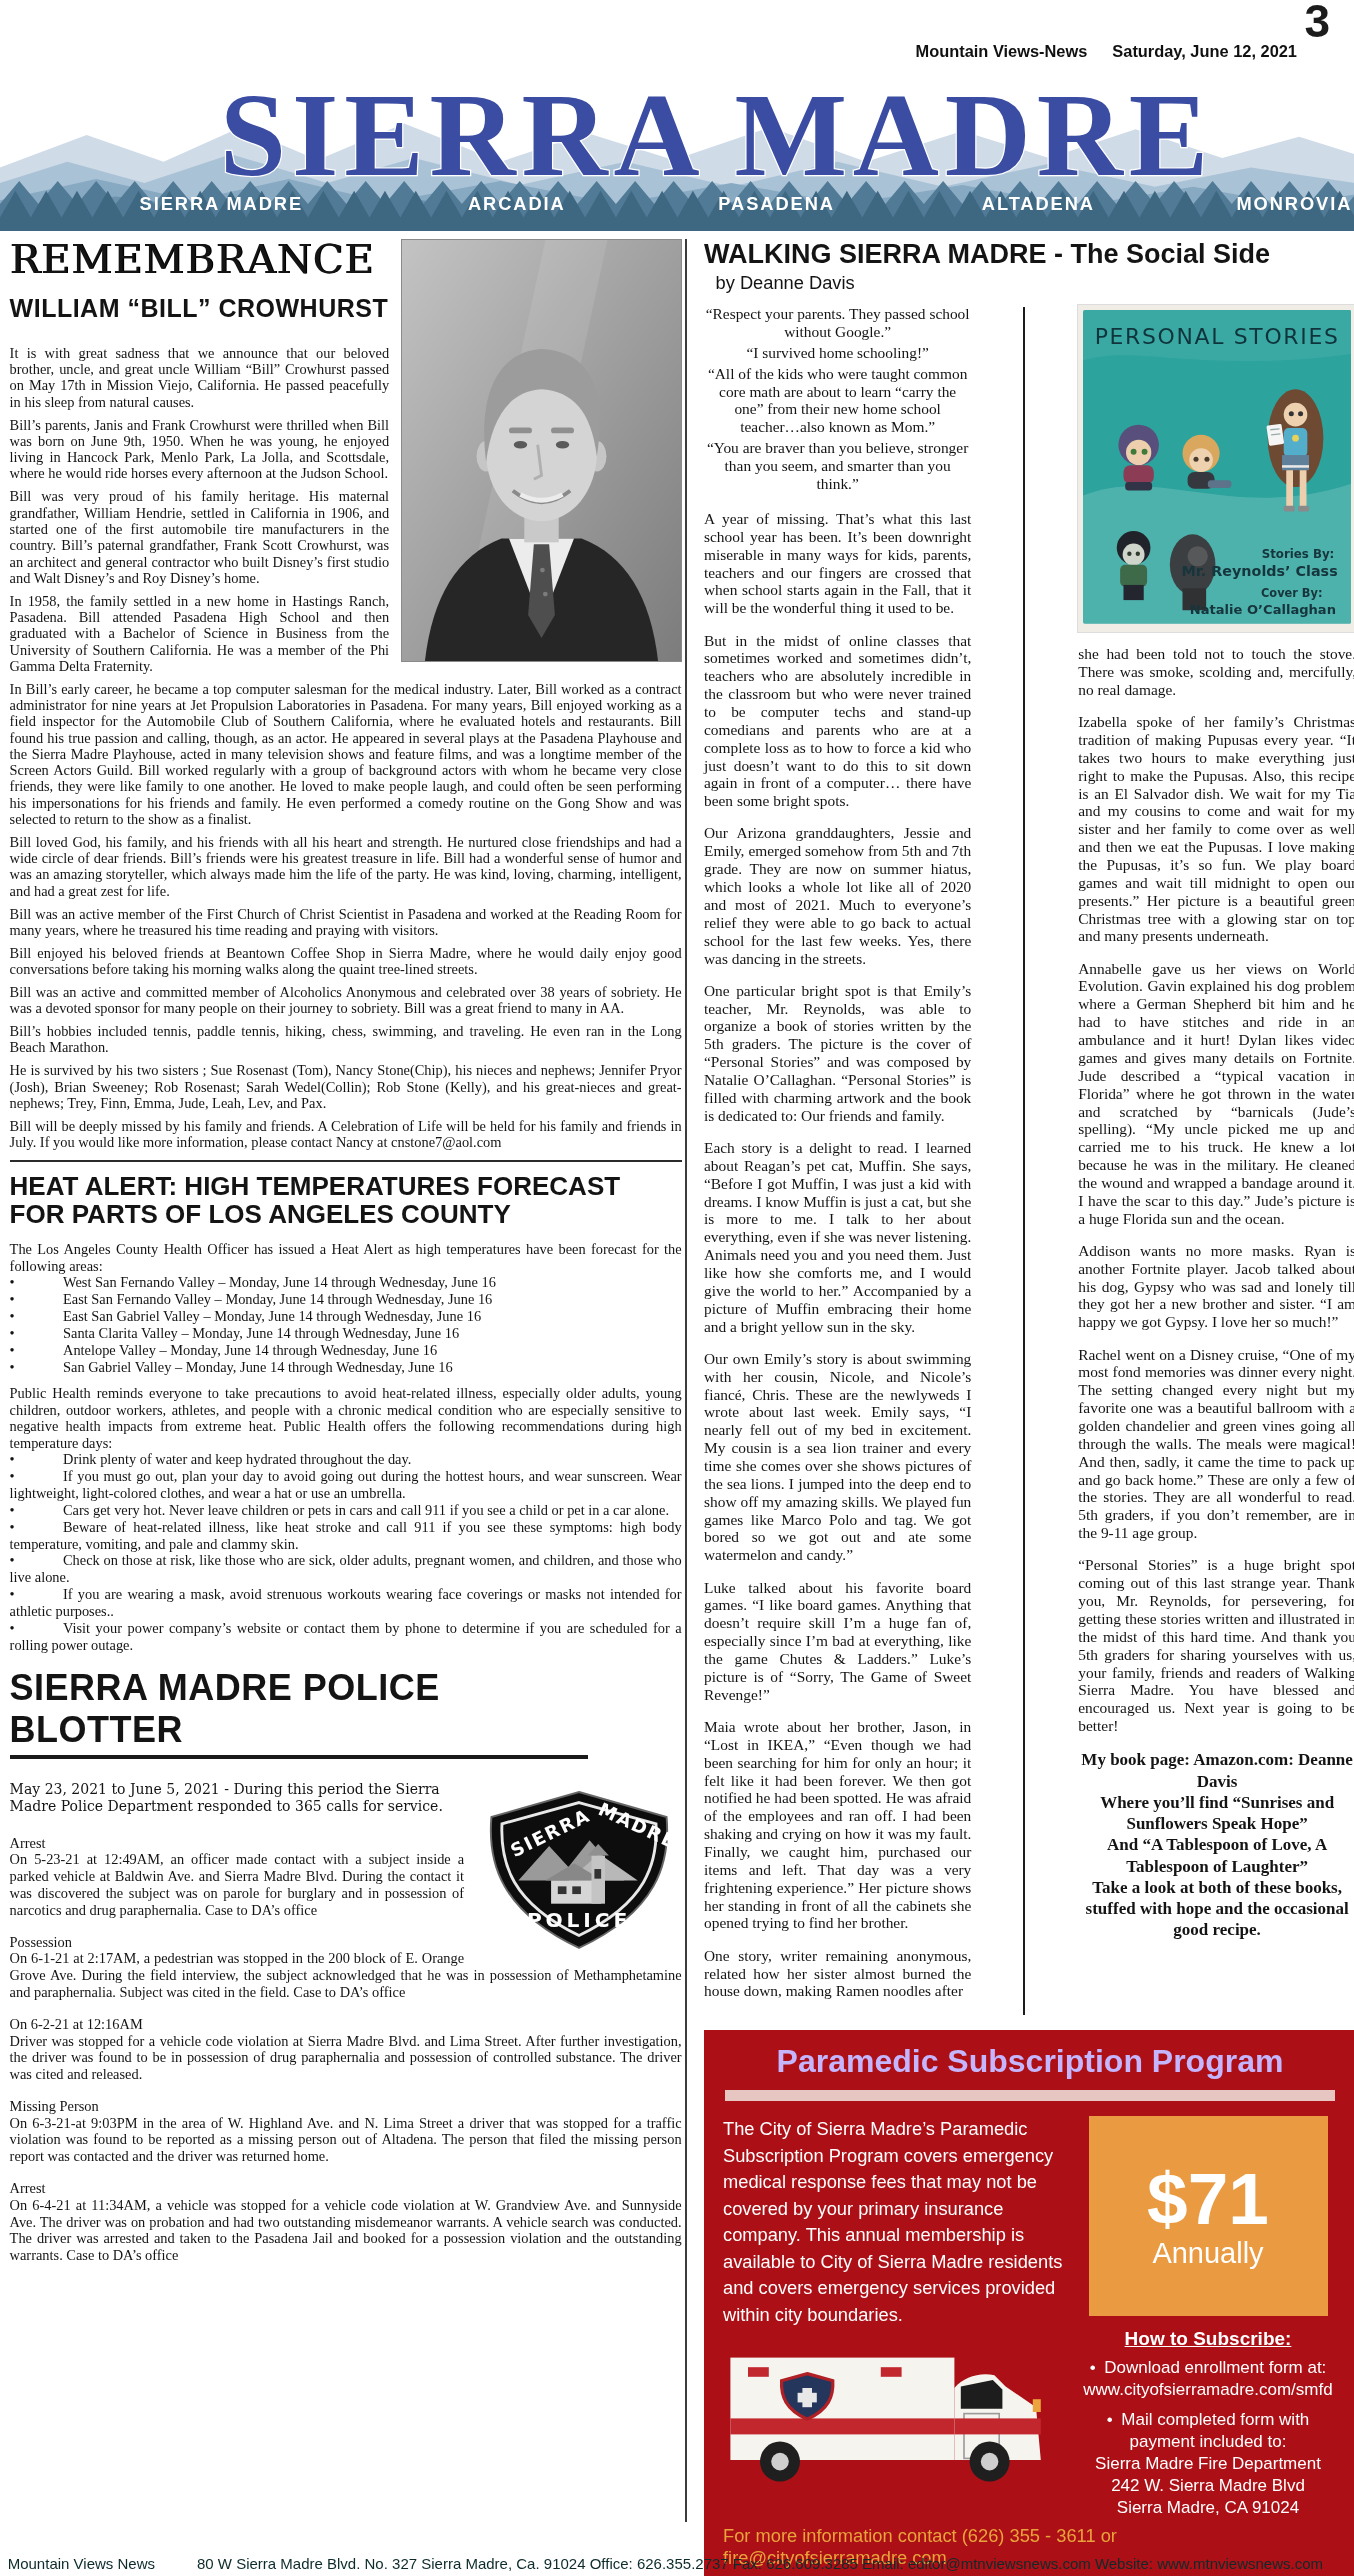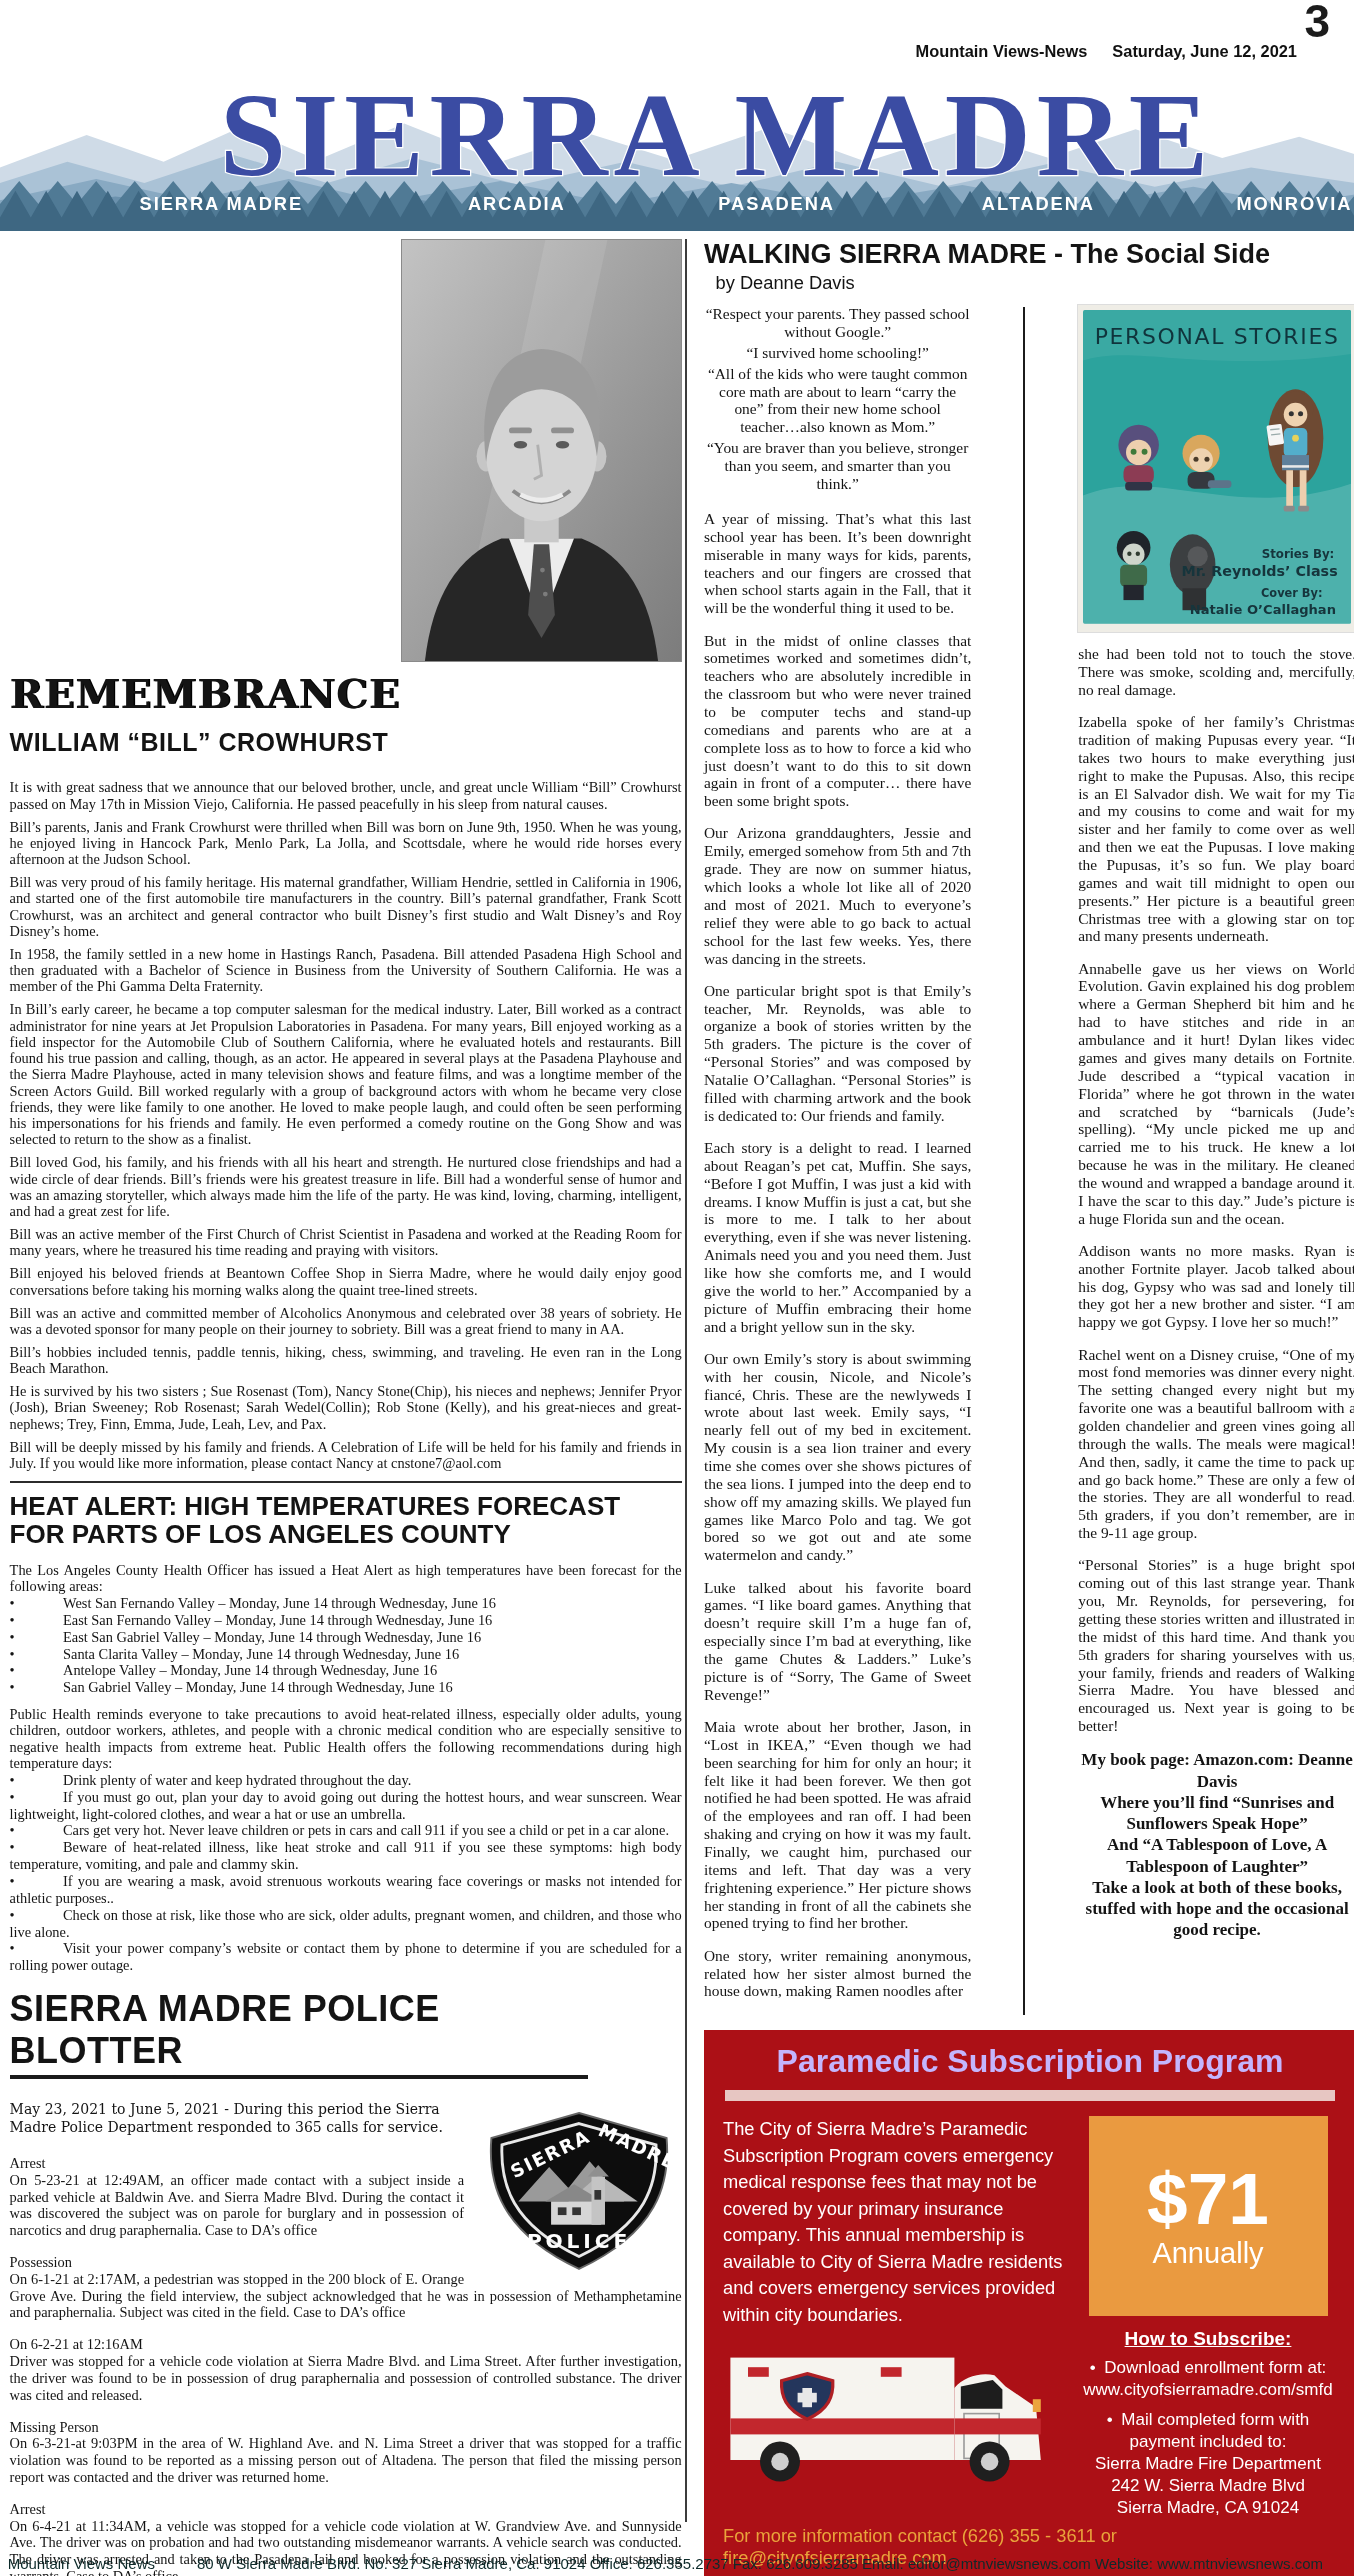--- a/index.html
+++ b/index.html
@@ -12,21 +12,21 @@
   .topline{position:absolute;top:42px;right:58px;font:bold 16.4px "Liberation Sans",sans-serif;color:#111;}
   .topline .tl-paper{margin-right:25px;}
   .masthead{position:absolute;left:0;top:60px;width:1355px;height:171px;}
 
   
   .coldivider{position:absolute;left:685px;top:239px;width:1.9px;height:2283px;background:#3c3c3c;}
   .leftcol{position:absolute;left:9.6px;top:237px;width:672px;color:#141414;}
   .rightcol{position:absolute;left:704px;top:239px;width:652px;color:#141414;}
 
   
-  h1.remember{font-family:"DejaVu Serif",serif;font-weight:bold;font-size:40px;letter-spacing:1px;
+  h1.remember{font-family:"DejaVu Serif",serif;font-weight:normal;font-size:40px;letter-spacing:1px;
       text-shadow:1.3px 0 0 #000;margin:0 0 11.5px;}
   h2.name{font-family:"Liberation Sans",sans-serif;font-weight:bold;font-size:25px;letter-spacing:0.5px;margin:0 0 23px;}
   .photo{float:right;width:281px;height:423px;margin:1.9px 0 9.6px 11.5px;border:1px solid #8a8a8a;background:#9a9a9a;}
   .obit{font-size:14.4px;line-height:1.13;text-align:justify;}
   .obit p{margin:0 0 6.7px;}
   hr.sep{border:none;border-top:2.9px solid #2b2b2b;margin:9.6px 0 9.6px;}
   h2.heat{font-family:"Liberation Sans",sans-serif;font-weight:bold;font-size:26px;line-height:1.08;margin:3.8px 0 13.5px;}
   .body15{font-size:14.4px;line-height:1.15;text-align:justify;}
   .li{font-size:14.4px;line-height:1.17;text-align:justify;}
   .li .b{display:inline-block;width:15.4px;}
@@ -175,22 +175,22 @@
       <div class="li"><span class="b">•</span><span class="t"></span><span>Antelope Valley – Monday, June 14 through Wednesday, June 16</span></div>
       <div class="li"><span class="b">•</span><span class="t"></span><span>San Gabriel Valley – Monday, June 14 through Wednesday, June 16</span></div>
     </div>
     <div class="gap10"></div>
     <p class="body15">Public Health reminds everyone to take precautions to avoid heat-related illness, especially older adults, young children, outdoor workers, athletes, and people with a chronic medical condition who are especially sensitive to negative health impacts from extreme heat. Public Health offers the following recommendations during high temperature days:</p>
     <div>
       <div class="li"><span class="b">•</span><span class="t"></span><span>Drink plenty of water and keep hydrated throughout the day.</span></div>
       <div class="li"><span class="b">•</span><span class="t"></span><span>If you must go out, plan your day to avoid going out during the hottest hours, and wear sunscreen. Wear lightweight, light-colored clothes, and wear a hat or use an umbrella.</span></div>
       <div class="li"><span class="b">•</span><span class="t"></span><span>Cars get very hot. Never leave children or pets in cars and call 911 if you see a child or pet in a car alone.</span></div>
       <div class="li"><span class="b">•</span><span class="t"></span><span>Beware of heat-related illness, like heat stroke and call 911 if you see these symptoms: high body temperature, vomiting, and pale and clammy skin.</span></div>
+      <div class="li"><span class="b">•</span><span class="t"></span><span>Check on those at risk, like those who are sick, older adults, pregnant women, and children, and those who live alone.</span></div>
       <div class="li"><span class="b">•</span><span class="t"></span><span>If you are wearing a mask, avoid strenuous workouts wearing face coverings or masks not intended for athletic purposes..</span></div>
-      <div class="li"><span class="b">•</span><span class="t"></span><span>Check on those at risk, like those who are sick, older adults, pregnant women, and children, and those who live alone.</span></div>
       <div class="li"><span class="b">•</span><span class="t"></span><span>Visit your power company’s website or contact them by phone to determine if you are scheduled for a rolling power outage.</span></div>
     </div>
 
     <h2 class="blotter">SIERRA MADRE POLICE  BLOTTER</h2>
 
     <div>
       <svg class="badge" viewBox="0 0 214 170">
         <path d="M107,4 L198,30 C202,78 188,128 107,166 C26,128 12,78 16,30 Z" fill="#0d0d0d" stroke="#666" stroke-width="2"></path>
         <path d="M107,15 L187,37 C189,78 177,119 107,153 C37,119 25,78 27,37 Z" fill="none" stroke="#e8e8e8" stroke-width="3"></path>
         <text x="40" y="72" transform="rotate(-26 40 72)" fill="#fff" font-size="19" font-weight="bold" font-family="DejaVu Sans, sans-serif" letter-spacing="2">SIERRA</text>

